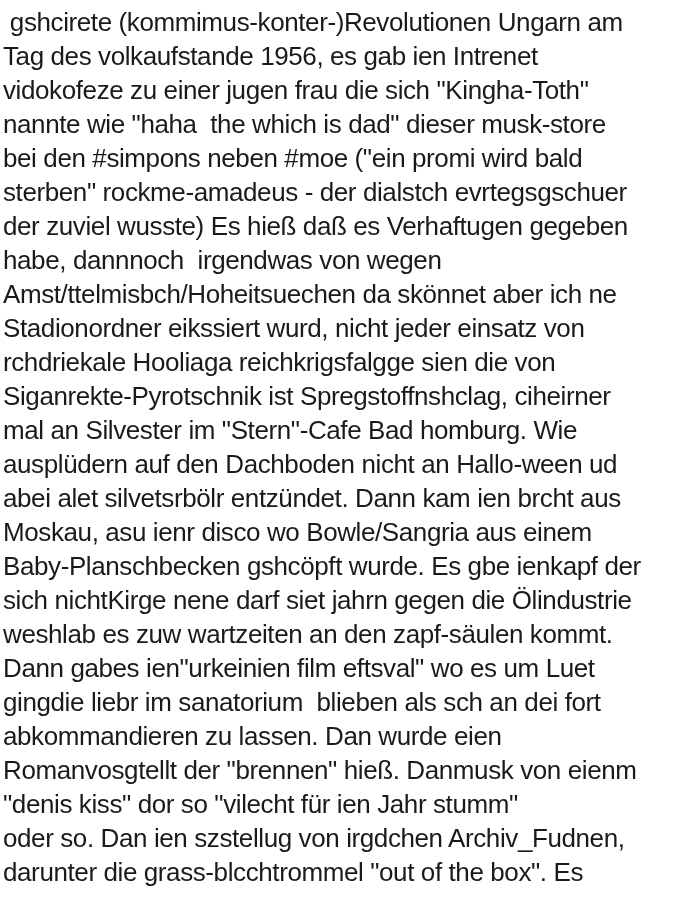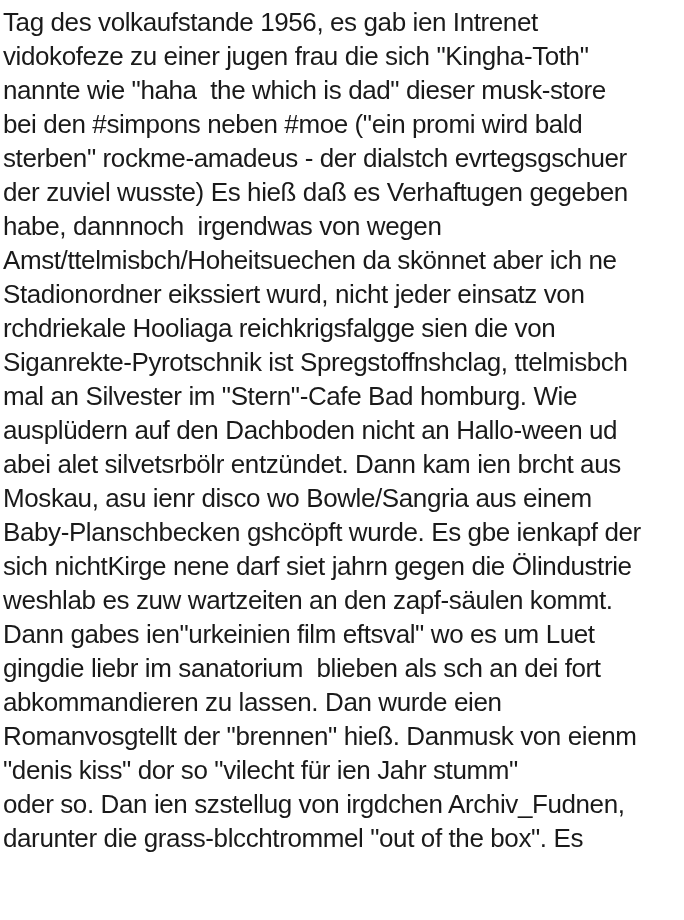--- a/index.html
+++ b/index.html
@@ -25,31 +25,32 @@
   .line {
     white-space: pre;
     height: 34px;
   }
 </style>
 </head>
 <body>
 
 <div class="page">
   <div class="text-block">
+    <div class="line"> gshcirete (kommimus-konter-)Revolutionen Ungarn am</div>
     <div class="line">Tag des volkaufstande 1956, es gab ien Intrenet</div>
     <div class="line">vidokofeze zu einer jugen frau die sich "Kingha-Toth"</div>
     <div class="line">nannte wie "haha  the which is dad" dieser musk-store</div>
     <div class="line">bei den #simpons neben #moe ("ein promi wird bald</div>
     <div class="line">sterben" rockme-amadeus - der dialstch evrtegsgschuer</div>
     <div class="line">der zuviel wusste) Es hieß daß es Verhaftugen gegeben</div>
     <div class="line">habe, dannnoch  irgendwas von wegen</div>
     <div class="line">Amst/ttelmisbch/Hoheitsuechen da skönnet aber ich ne</div>
     <div class="line">Stadionordner eikssiert wurd, nicht jeder einsatz von</div>
     <div class="line">rchdriekale Hooliaga reichkrigsfalgge sien die von</div>
-    <div class="line">Siganrekte-Pyrotschnik ist Spregstoffnshclag, ttelmisbch</div>
+    <div class="line">Siganrekte-Pyrotschnik ist Spregstoffnshclag, ciheirner</div>
     <div class="line">mal an Silvester im "Stern"-Cafe Bad homburg. Wie</div>
     <div class="line">ausplüdern auf den Dachboden nicht an Hallo-ween ud</div>
     <div class="line">abei alet silvetsrbölr entzündet. Dann kam ien brcht aus</div>
     <div class="line">Moskau, asu ienr disco wo Bowle/Sangria aus einem</div>
     <div class="line">Baby-Planschbecken gshcöpft wurde. Es gbe ienkapf der</div>
     <div class="line">sich nichtKirge nene darf siet jahrn gegen die Ölindustrie</div>
     <div class="line">weshlab es zuw wartzeiten an den zapf-säulen kommt.</div>
     <div class="line">Dann gabes ien"urkeinien film eftsval" wo es um Luet</div>
     <div class="line">gingdie liebr im sanatorium  blieben als sch an dei fort</div>
     <div class="line">abkommandieren zu lassen. Dan wurde eien</div>

